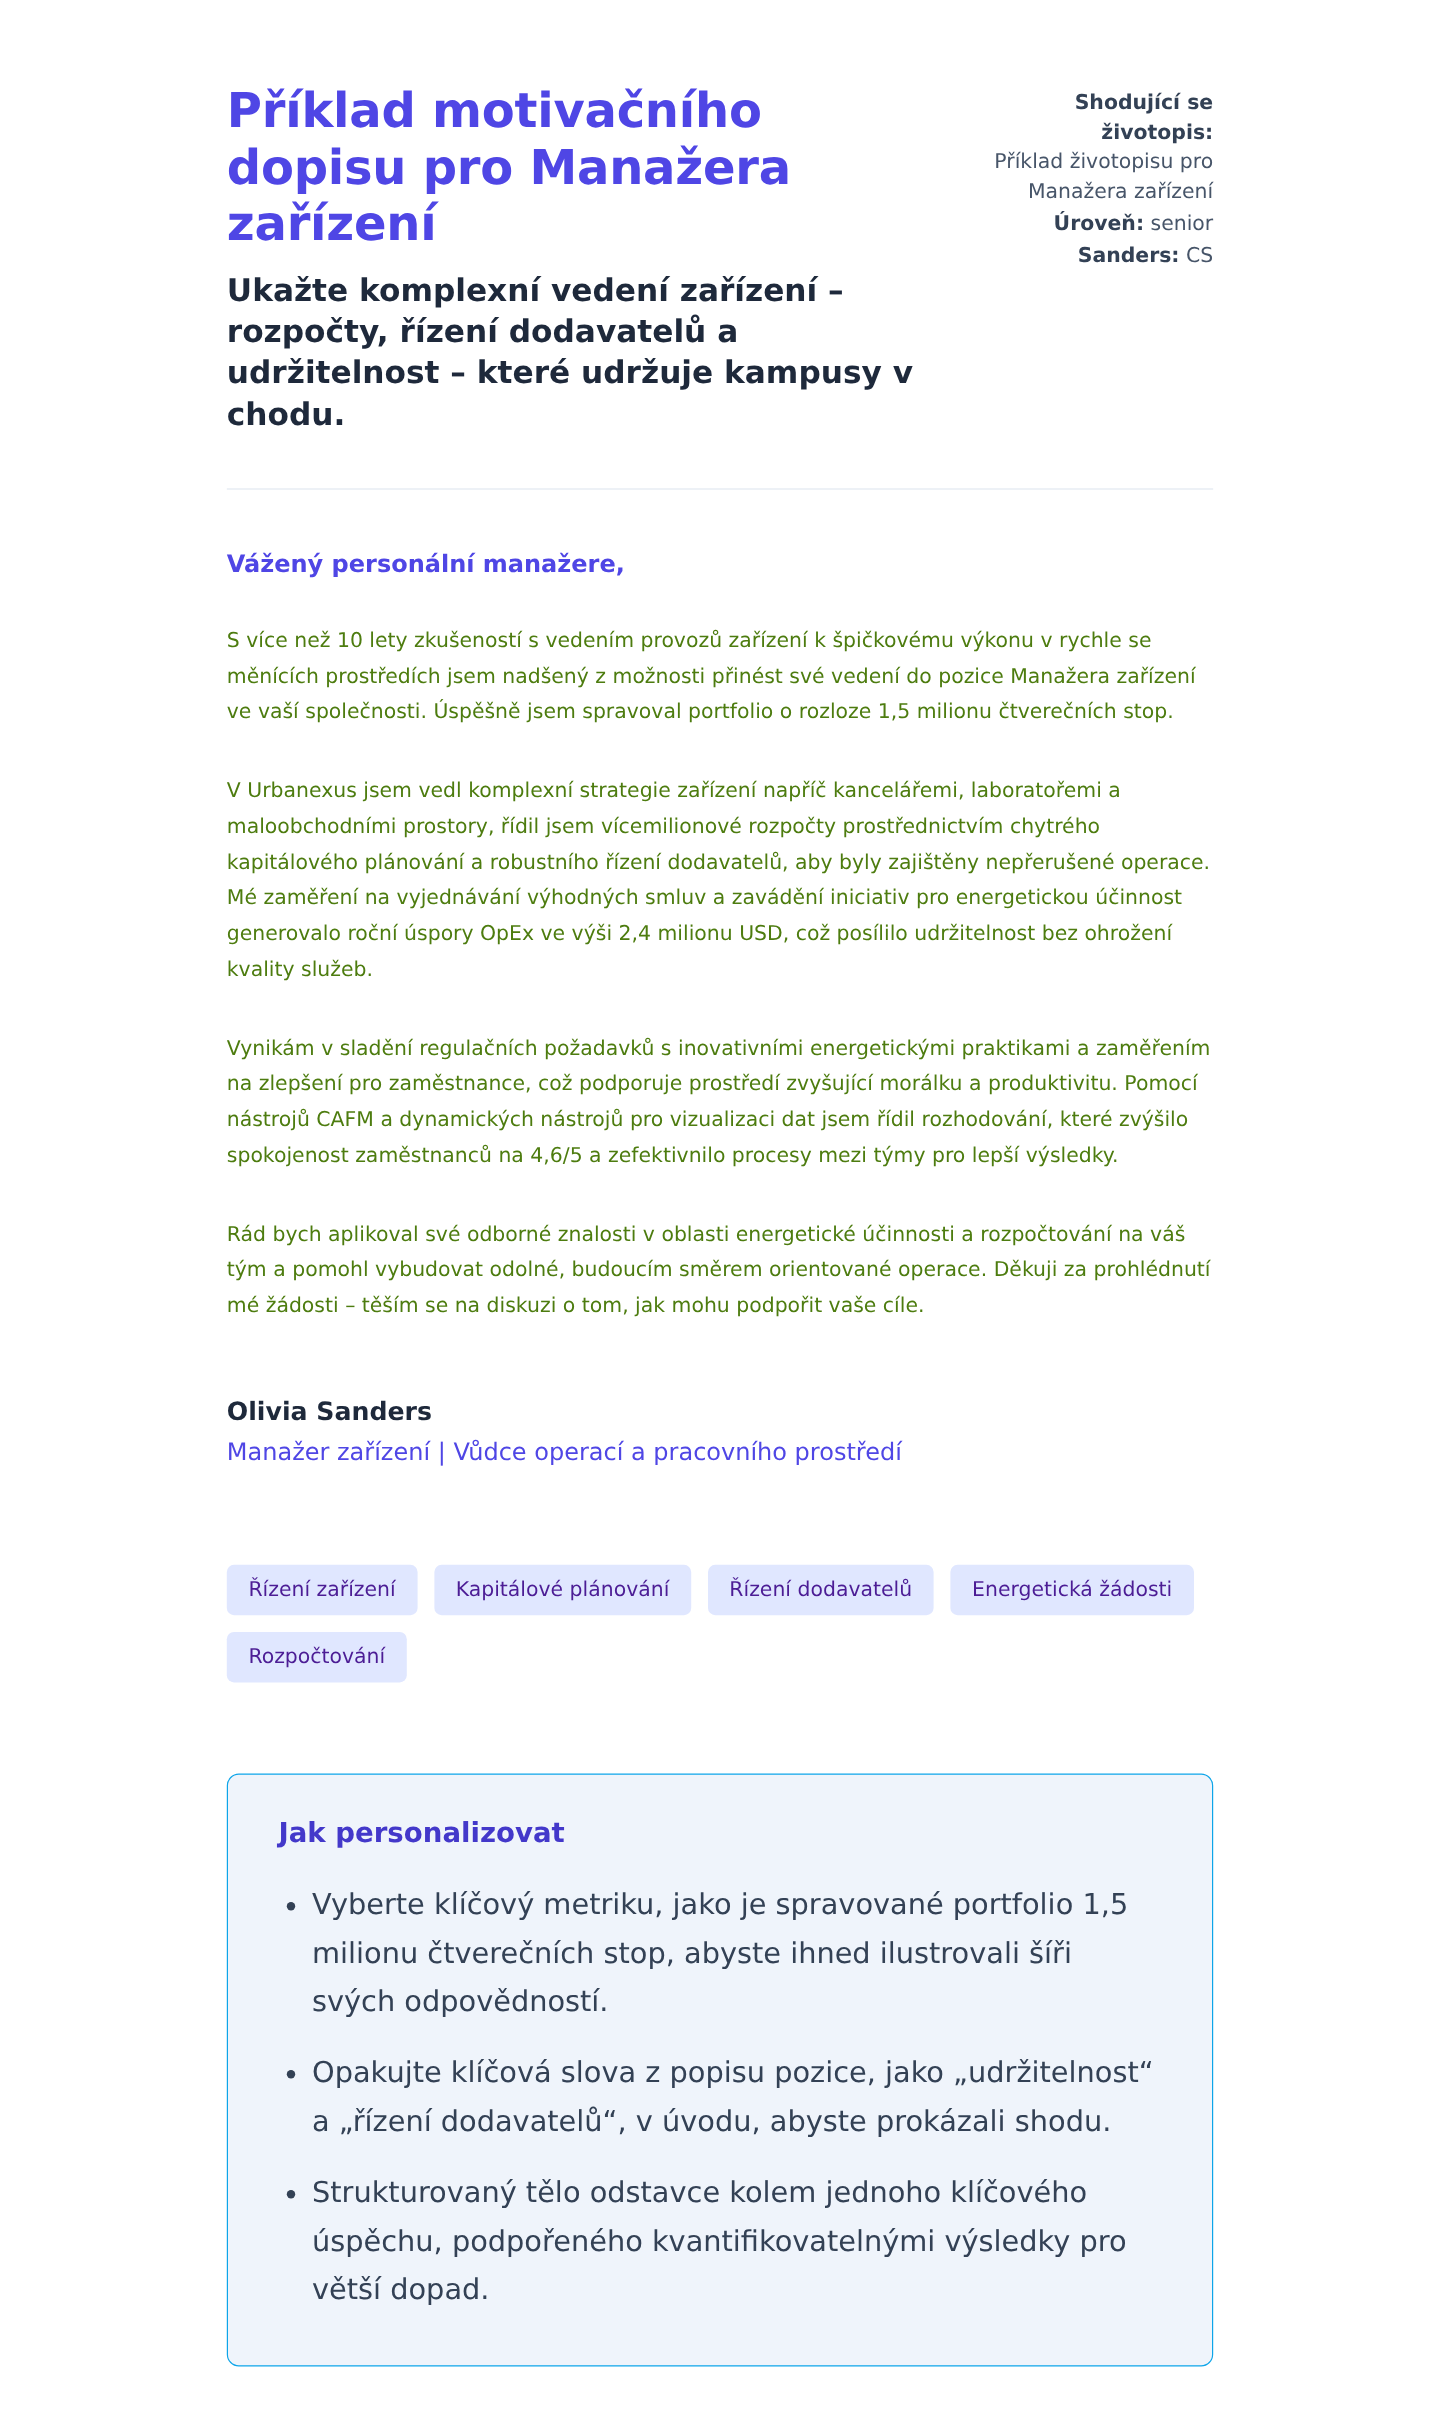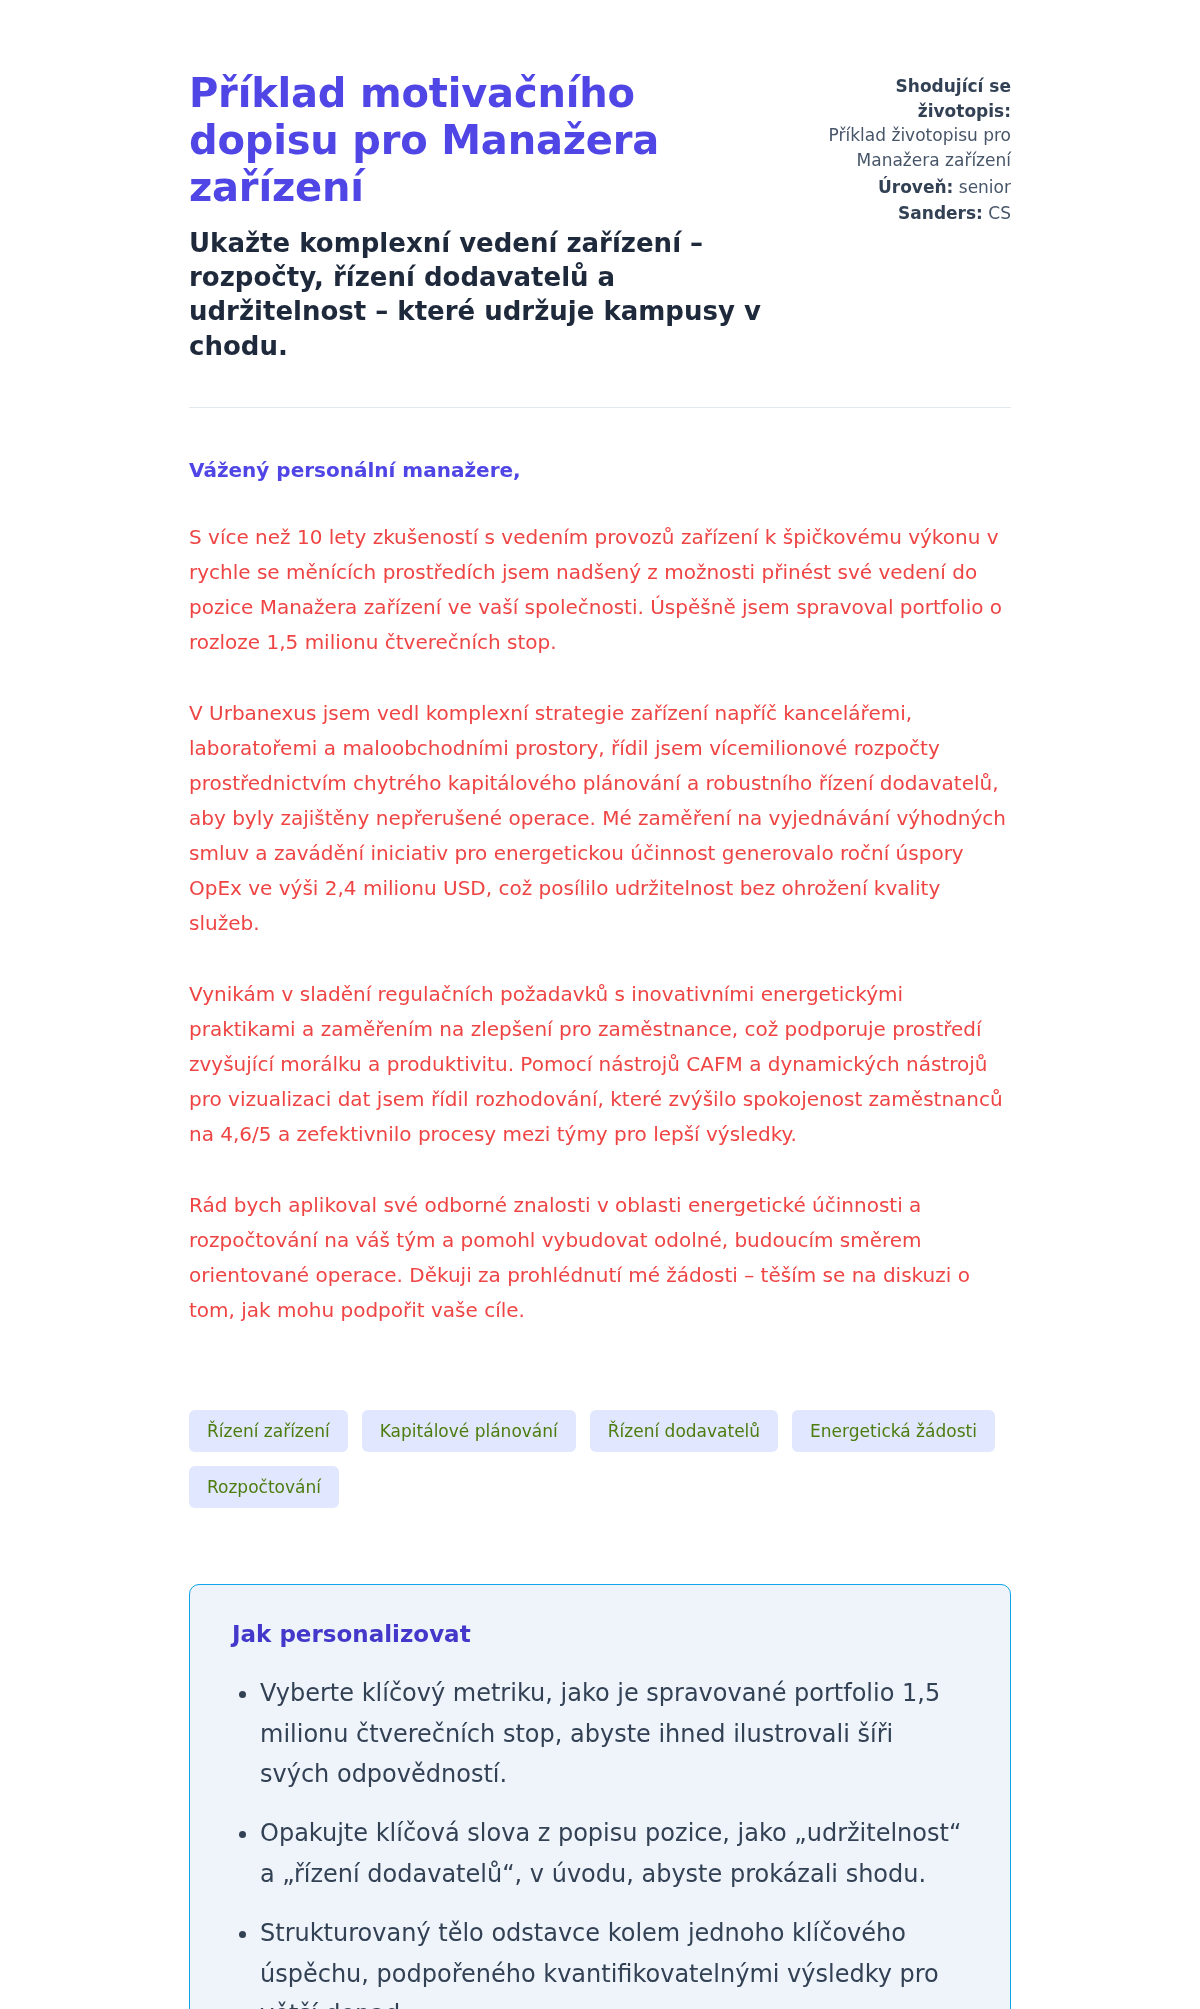--- a/index.html
+++ b/index.html
@@ -58,23 +58,23 @@
   }
   
   .letter { margin-top: 50px; }
   .salutation {
     color: #4f46e5;
     font-weight: bold;
     font-size: 20px;
     margin-bottom: 38px;
   }
   .paragraph {
-    font-size: 20px;
+    font-size: 17px;
     line-height: 1.75;
-    color: #ef4444;
+    color: #4d7c0f;
     margin-bottom: 36px;
   }
   .paragraph:last-of-type { margin-bottom: 0; }
   .signature { margin-top: 60px; }
   .signature-name {
     font-size: 21px;
     font-weight: bold;
     color: #1e293b;
   }
   .signature-title {
@@ -85,21 +85,21 @@
   
   .tags {
     margin-top: 82px;
     display: flex;
     flex-wrap: wrap;
     gap: 14px;
   }
   .tag-chip {
     display: inline-block;
     background: #e0e7ff;
-    color: #4d7c0f;
+    color: #4c1d95;
     font-size: 17px;
     font-family: inherit;
     padding: 11px 18px;
     border: none;
     border-radius: 6px;
     cursor: pointer;
     white-space: nowrap;
   }
   
   .panel {
@@ -156,20 +156,24 @@
   <hr class="divider">
 
   <div class="letter">
     <div class="salutation">Vážený personální manažere,</div>
 
     <p class="paragraph">S více než 10 lety zkušeností s vedením provozů zařízení k špičkovému výkonu v rychle se měnících prostředích jsem nadšený z možnosti přinést své vedení do pozice Manažera zařízení ve vaší společnosti. Úspěšně jsem spravoval portfolio o rozloze 1,5 milionu čtverečních stop.</p>
     <p class="paragraph">V Urbanexus jsem vedl komplexní strategie zařízení napříč kancelářemi, laboratořemi a maloobchodními prostory, řídil jsem vícemilionové rozpočty prostřednictvím chytrého kapitálového plánování a robustního řízení dodavatelů, aby byly zajištěny nepřerušené operace. Mé zaměření na vyjednávání výhodných smluv a zavádění iniciativ pro energetickou účinnost generovalo roční úspory OpEx ve výši 2,4 milionu USD, což posílilo udržitelnost bez ohrožení kvality služeb.</p>
     <p class="paragraph">Vynikám v sladění regulačních požadavků s inovativními energetickými praktikami a zaměřením na zlepšení pro zaměstnance, což podporuje prostředí zvyšující morálku a produktivitu. Pomocí nástrojů CAFM a dynamických nástrojů pro vizualizaci dat jsem řídil rozhodování, které zvýšilo spokojenost zaměstnanců na 4,6/5 a zefektivnilo procesy mezi týmy pro lepší výsledky.</p>
     <p class="paragraph">Rád bych aplikoval své odborné znalosti v oblasti energetické účinnosti a rozpočtování na váš tým a pomohl vybudovat odolné, budoucím směrem orientované operace. Děkuji za prohlédnutí mé žádosti – těším se na diskuzi o tom, jak mohu podpořit vaše cíle.</p>
 
+    <div class="signature">
+      <div class="signature-name">Olivia Sanders</div>
+      <div class="signature-title">Manažer zařízení | Vůdce operací a pracovního prostředí</div>
+    </div>
   </div>
 
   <div class="tags">
     <button class="tag-chip">Řízení zařízení</button>
     <button class="tag-chip">Kapitálové plánování</button>
     <button class="tag-chip">Řízení dodavatelů</button>
     <button class="tag-chip">Energetická žádosti</button>
     <button class="tag-chip">Rozpočtování</button>
   </div>
 

